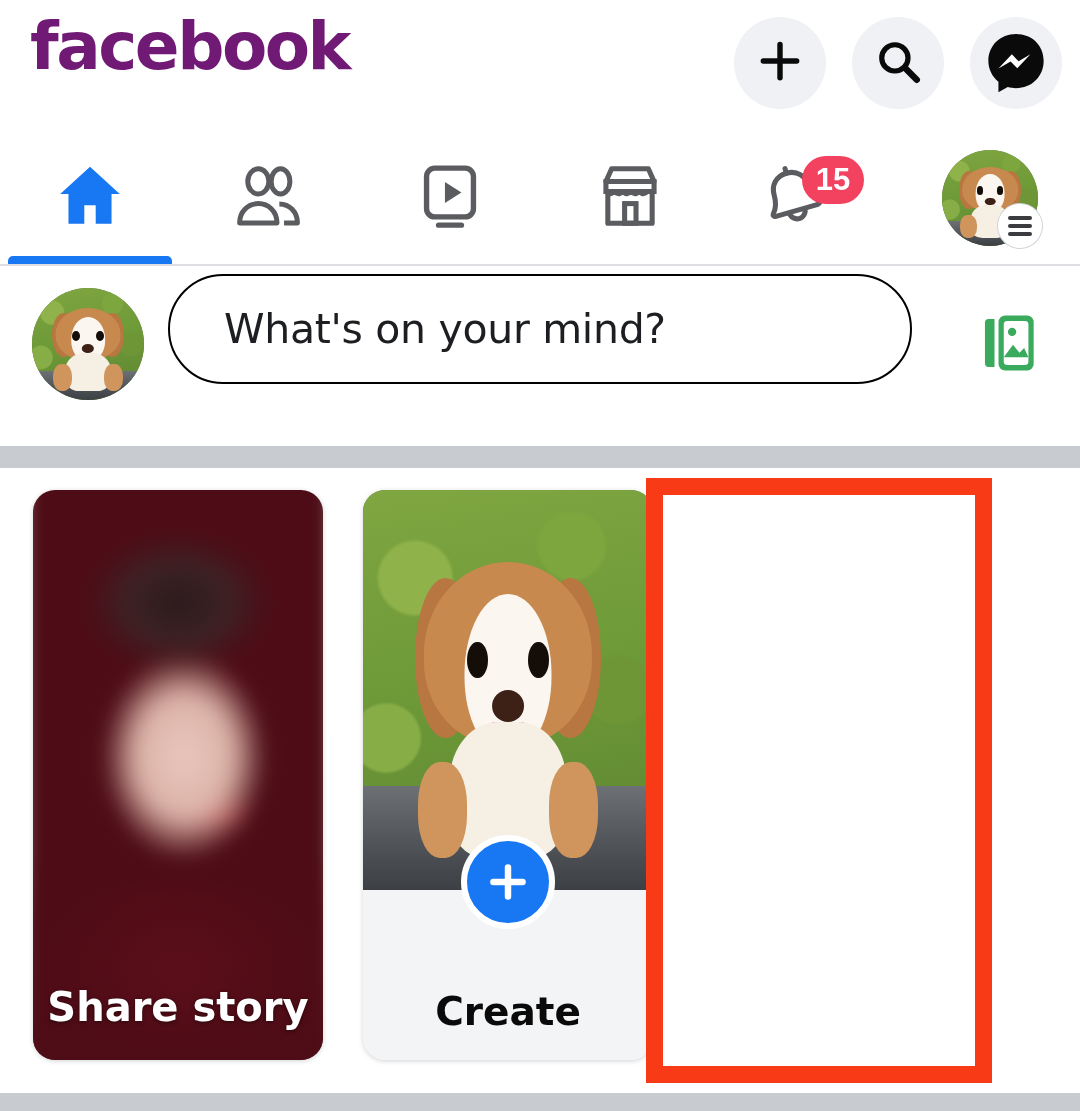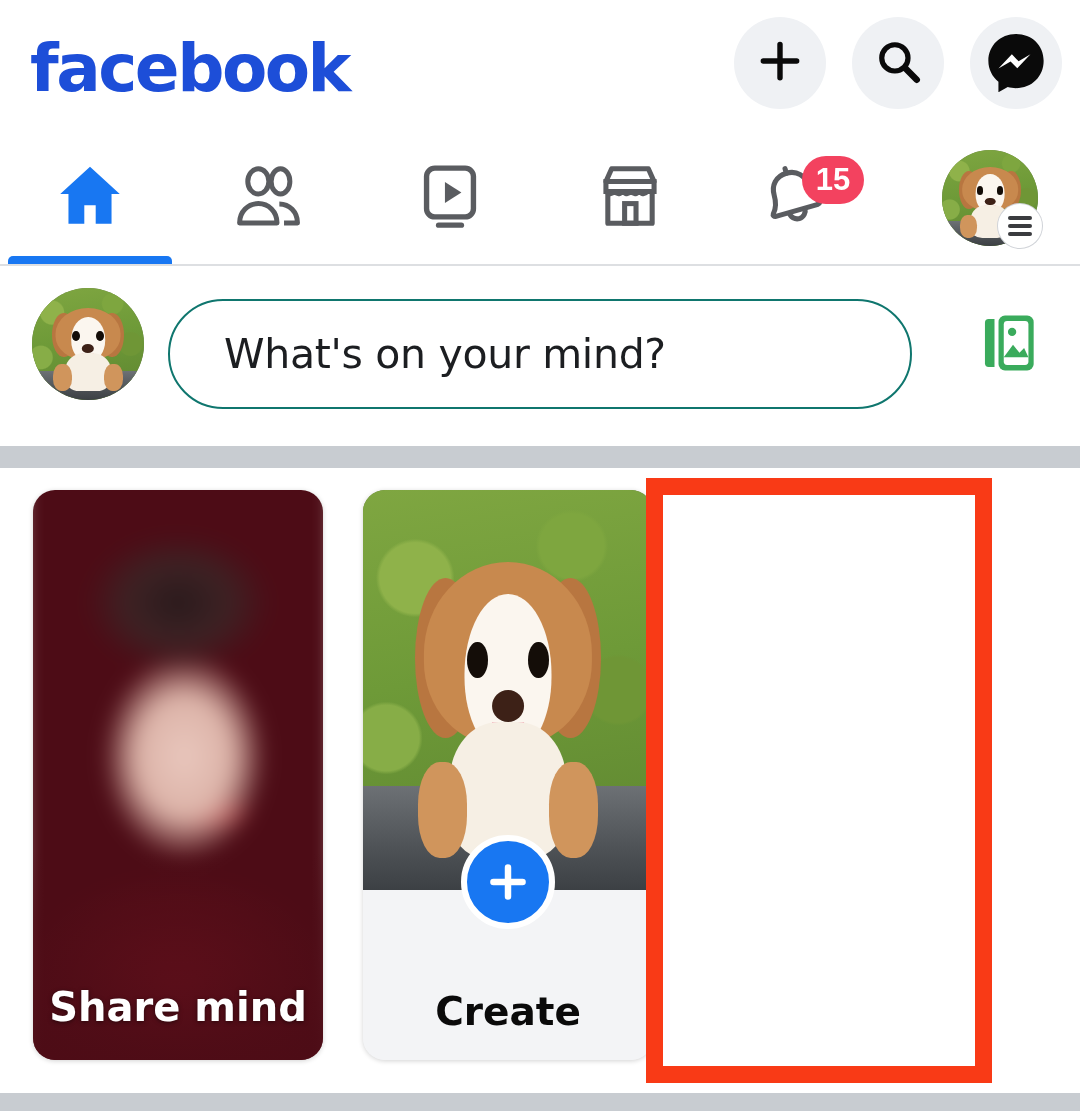--- a/index.html
+++ b/index.html
@@ -25,24 +25,24 @@
     left: 0; top: 0;
     width: 1080px; height: 130px;
     background: #ffffff;
     display: flex;
     align-items: center;
   }
 
   .brand-logo {
     position: absolute;
     left: 30px;
-    top: 36px;
+    top: 14px;
     font-size: 66px;
     font-weight: 700;
-    color: #1d4ed8;
+    color: #701a75;
     letter-spacing: -2.5px;
     line-height: 1;
     font-family: "DejaVu Sans", sans-serif;
   }
 
   .topbar-actions {
     position: absolute;
     right: 18px;
     top: 17px;
     display: flex;
@@ -155,23 +155,23 @@
   .composer-avatar {
     position: absolute;
     left: 32px; top: 22px;
     width: 112px; height: 112px;
     border-radius: 50%;
     overflow: hidden;
     background: #6b7a52;
   }
   .composer-input {
     position: absolute;
-    left: 168px; top: 33px;
+    left: 168px; top: 8px;
     width: 744px; height: 110px;
-    border: 2px solid #0f766e;
+    border: 2px solid #000000;
     border-radius: 60px;
     background: #ffffff;
     display: flex;
     align-items: center;
     padding-left: 54px;
   }
   .composer-placeholder {
     font-size: 41px;
     color: #1c1e21;
     font-family: "DejaVu Sans", sans-serif;
@@ -589,21 +589,21 @@
   </div>
 
   <div class="section-sep"></div>
 
   <div class="stories">
 
     <div class="story-card" id="card-music">
       <div class="music-photo"></div>
       <div class="music-overlay"></div>
       <div class="music-label">
-        <div>Share mind</div>
+        <div>Share story</div>
       </div>
     </div>
 
     <div class="story-card" id="card-create">
       <div class="create-photo">
         <div class="puppy">
           <div class="grass"></div>
             <div class="ground"></div>
           <div class="ear-l"></div>
             <div class="ear-r"></div>

